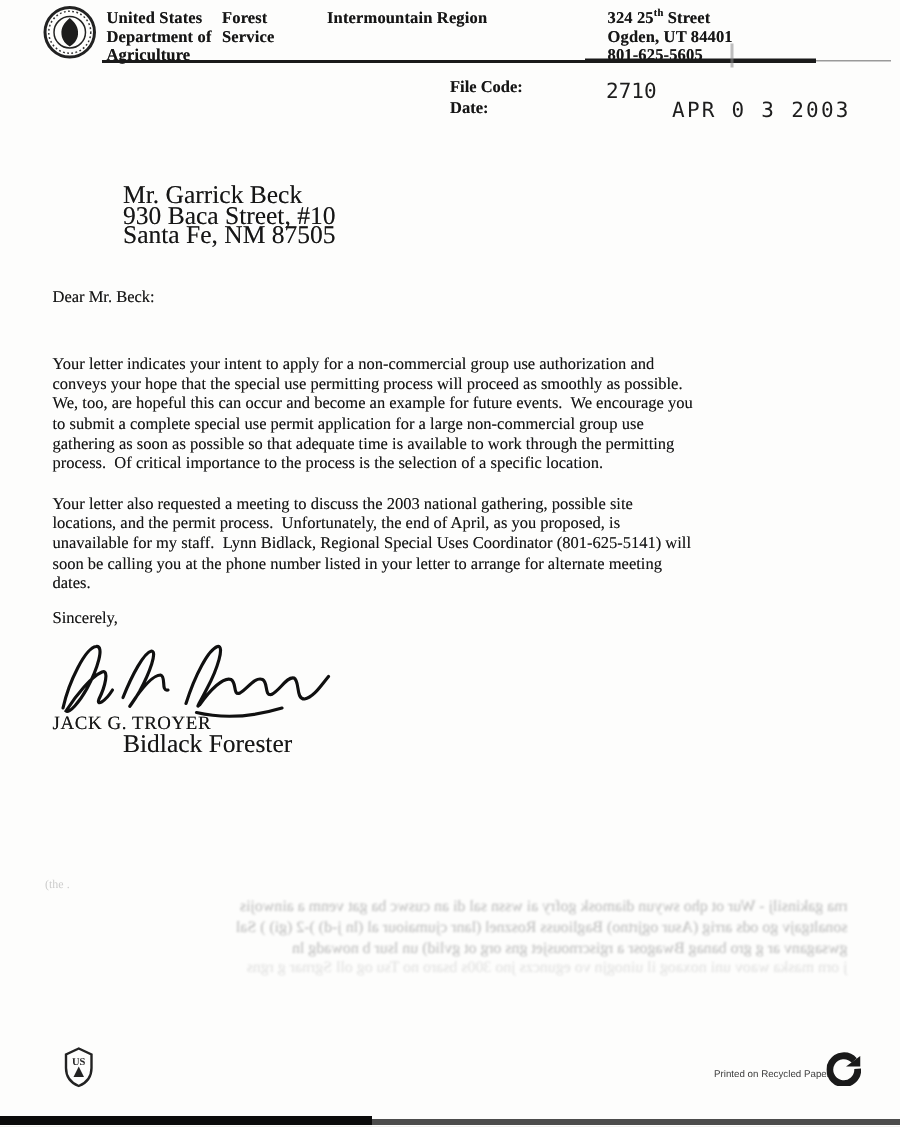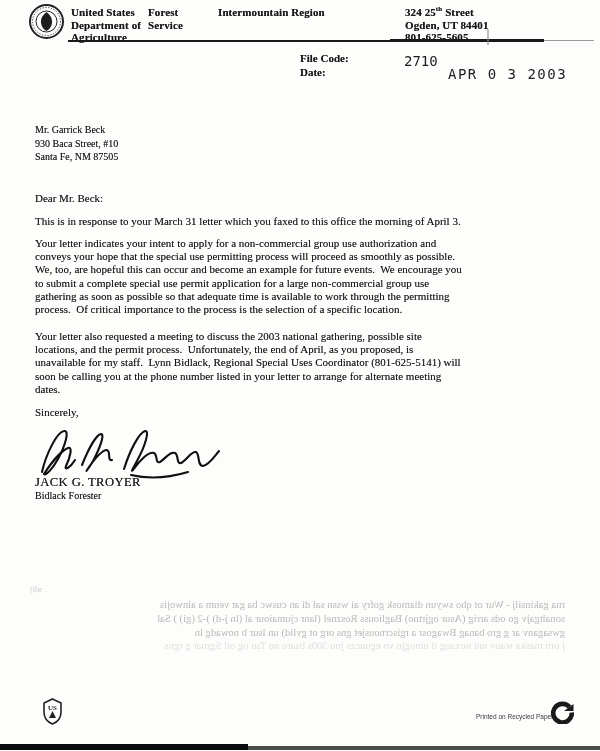--- a/index.html
+++ b/index.html
@@ -16,21 +16,21 @@
   .lh-rule-ext{background:#9a9a9a;}
   sup{font-size:7px;vertical-align:super;line-height:0;}
   
   .meta-label{font-weight:bold;font-size:11px;width:98px;
     text-shadow:0 0 .3px rgba(0,0,0,.5);}
   .meta-value{font-family:"DejaVu Sans Mono",monospace;font-size:14px;color:#1d1d1d;}
   .stamp{letter-spacing:1.5px;}
   
   .body-text{font-size:11px;line-height:13.2px;white-space:pre-wrap;
     text-shadow:0 0 .35px rgba(20,20,20,.5);}
-  .addr{font-size:10px;line-height:13.6px;text-shadow:0 0 .35px rgba(20,20,20,.5);}
+  .addr{font-size:17px;line-height:13.6px;text-shadow:0 0 .35px rgba(20,20,20,.5);margin-left:47px;}
   .signer{font-size:12.6px;letter-spacing:.4px;text-shadow:0 0 .4px rgba(0,0,0,.6);}
   
   .sig path{fill:none;stroke:#101010;stroke-width:2.1;stroke-linecap:round;}
   
   .ghost{transform:scaleX(-1);filter:blur(.55px);opacity:.62;color:#8e8e8e;
     font-size:10.6px;line-height:13.8px;width:527px;}
   .ghost div{white-space:nowrap;overflow:hidden;}
   .ghost .faint{opacity:.45;}
   
   .motto{font-weight:bold;font-size:10.5px;white-space:nowrap;
@@ -84,21 +84,20 @@
   <div class="abs meta-value stamp" style="left:404px;top:66px;margin-left:44px;">APR 0 3 2003</div>
 
   <div class="abs addr" style="left:35px;top:123px;">
     <div>Mr. Garrick Beck</div>
     <div>930 Baca Street, #10</div>
     <div>Santa Fe, NM 87505</div>
   </div>
 
   <div class="abs body-text" style="left:35px;top:192px;">Dear Mr. Beck:</div>
 
-  <div class="abs body-text" style="left:35px;top:215px;width:545px;">This is in response to your March 31 letter which you faxed to this office the morning of April 3.</div>
 
   <div class="abs body-text" style="left:35px;top:237px;width:545px;">Your letter indicates your intent to apply for a non-commercial group use authorization and
 conveys your hope that the special use permitting process will proceed as smoothly as possible.
 We, too, are hopeful this can occur and become an example for future events.  We encourage you
 to submit a complete special use permit application for a large non-commercial group use
 gathering as soon as possible so that adequate time is available to work through the permitting
 process.  Of critical importance to the process is the selection of a specific location.</div>
 
   <div class="abs body-text" style="left:35px;top:330px;width:545px;">Your letter also requested a meeting to discuss the 2003 national gathering, possible site
 locations, and the permit process.  Unfortunately, the end of April, as you proposed, is

